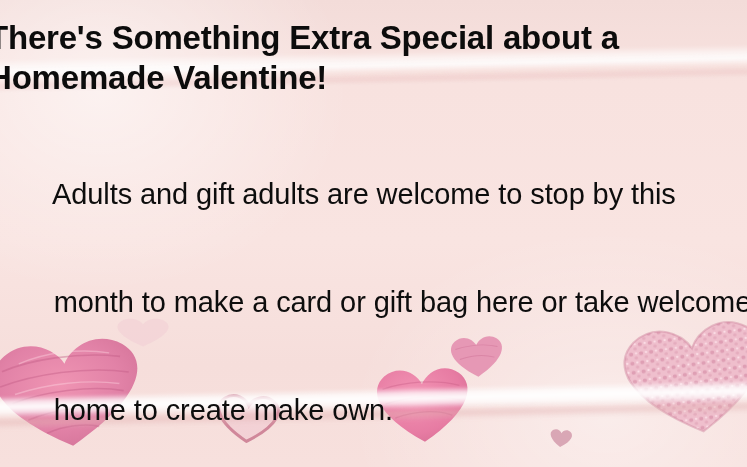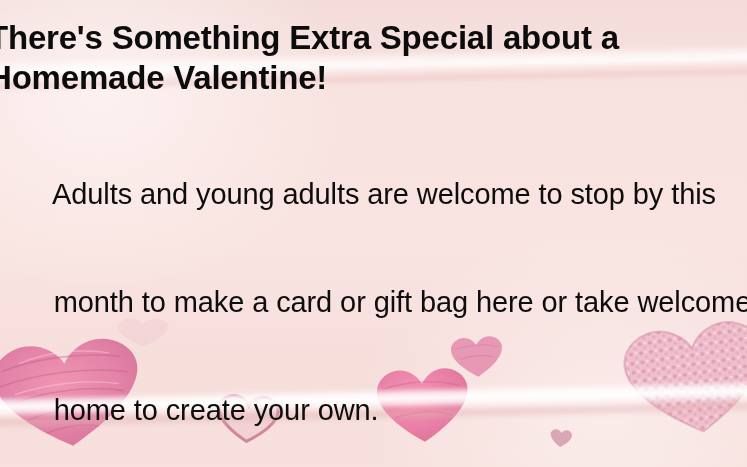--- a/index.html
+++ b/index.html
@@ -235,27 +235,27 @@
   <div class="stripe stripe-bottom"></div>
   <div class="stripe stripe-bottom-shadow"></div>
 
   <div class="text-layer">
 
     <div class="headline">There's Something Extra Special about a
 Homemade Valentine!</div>
 
     <div class="body-block">
       <div class="body-line">
-        <span>Adults and young adults are welcome to stop by this</span>
+        <span>Adults and gift adults are welcome to stop by this</span>
       </div>
       <div class="body-line">
         <span>month to make a card or gift bag here or take welcome</span>
       </div>
       <div class="body-line">
-        <span>home to create your own.</span>
+        <span>home to create make own.</span>
       </div>
       <div class="body-line">
         
       </div>
 
     </div>
 
   </div>
 </div>
 

